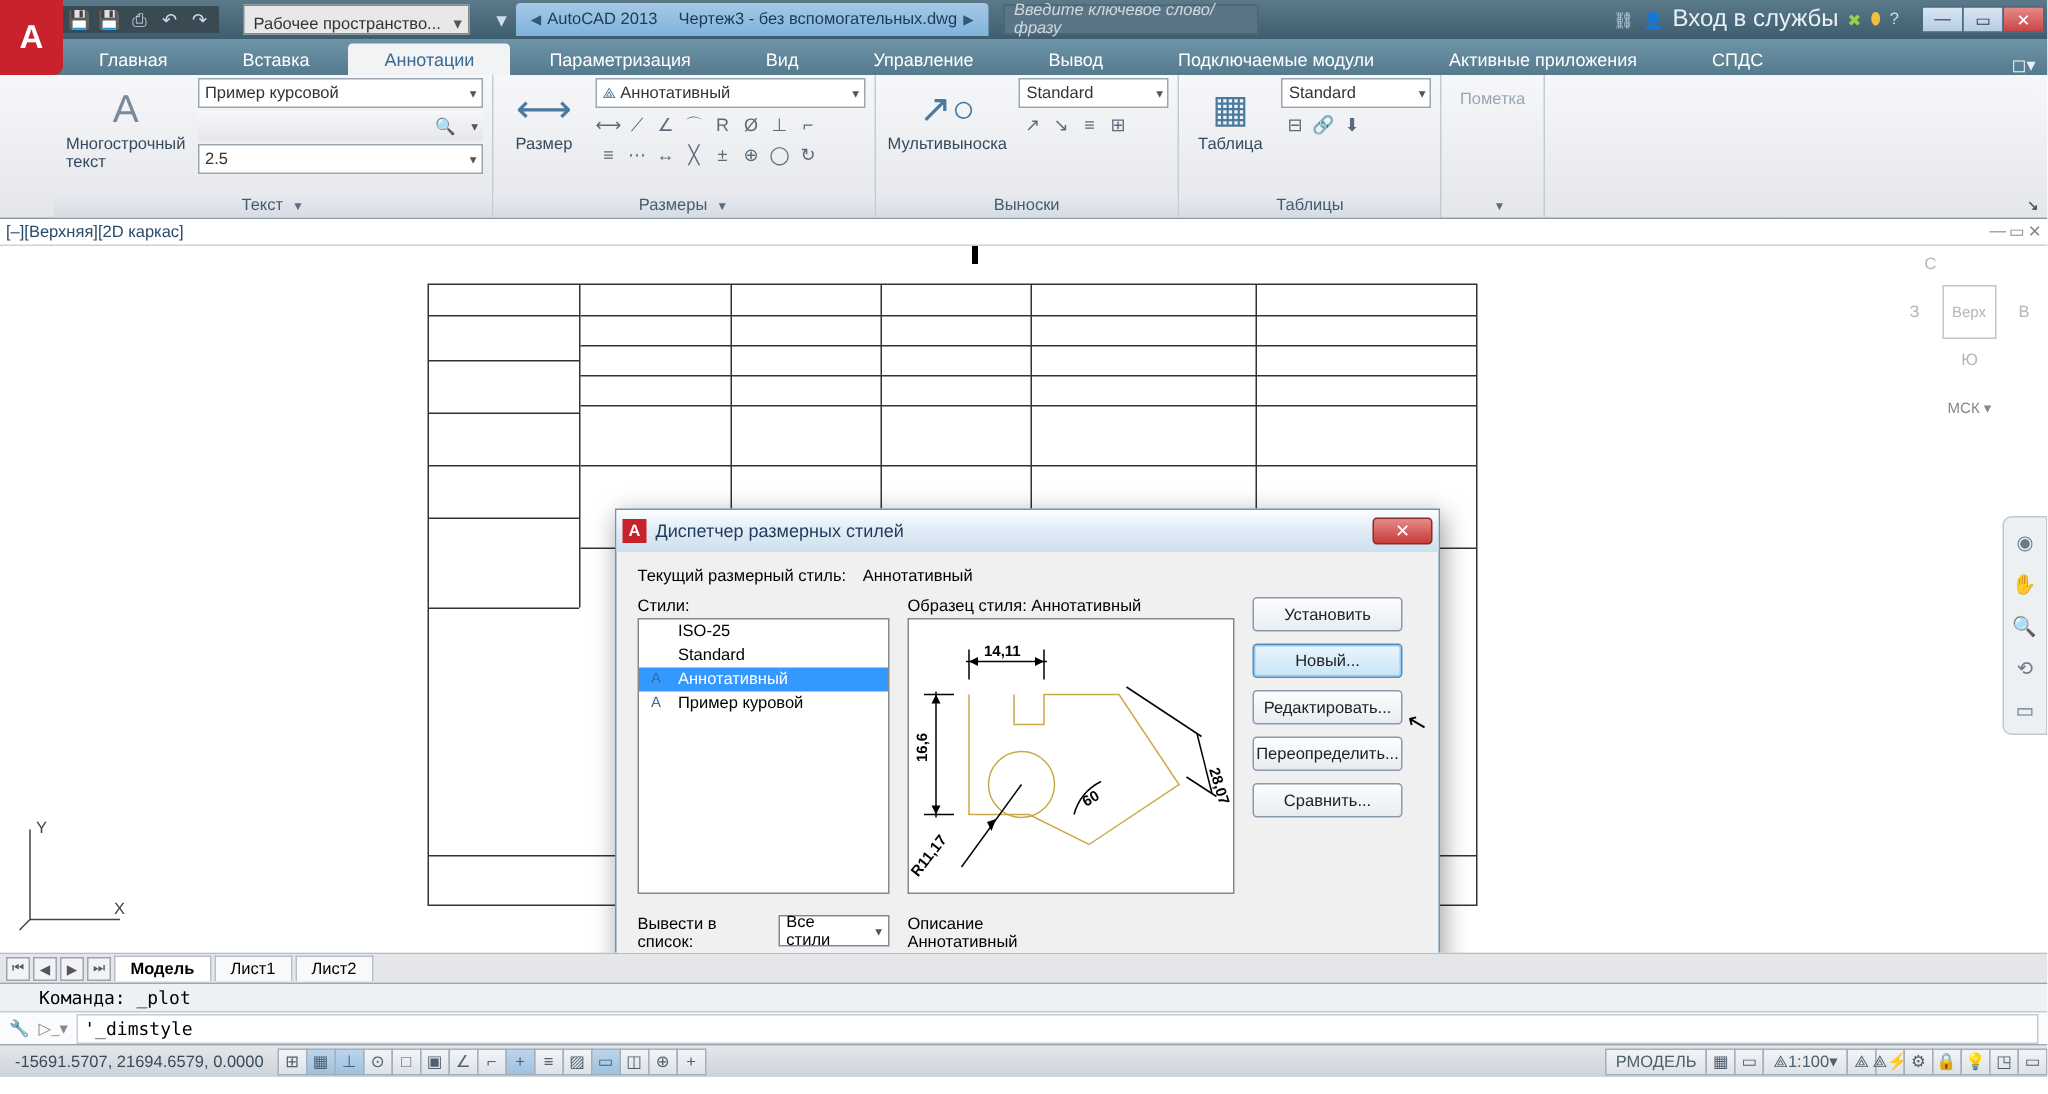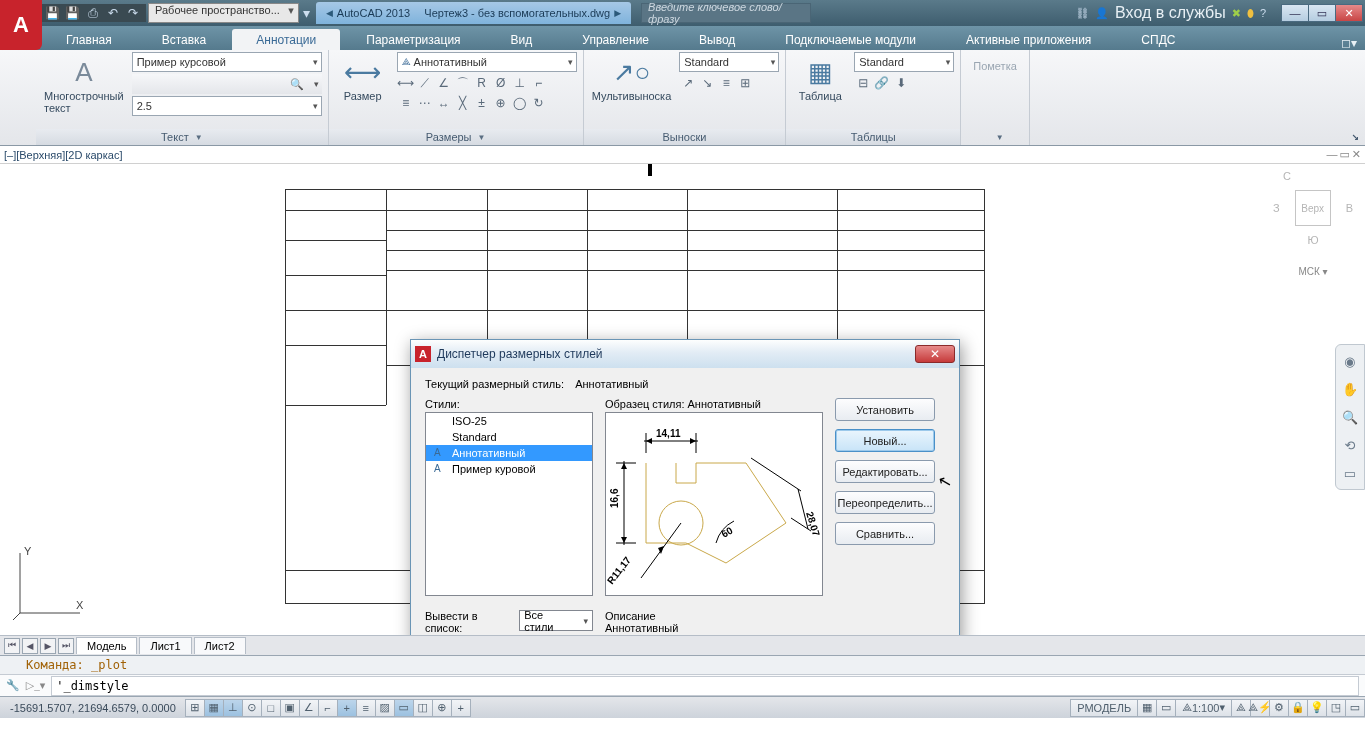--- a/index.html
+++ b/index.html
@@ -1,20 +1,20 @@
 <!DOCTYPE html>
 <html><head>
 <meta charset="utf-8">
 <style>
 html,body{margin:0;padding:0;font-family:"Segoe UI",Tahoma,sans-serif;font-size:11px;background:#fff;overflow:hidden;width:1365px;height:729px}
 *{box-sizing:border-box}
 .titlebar{display:flex;align-items:center;height:26px;background:linear-gradient(#5a7a8a,#3e5d6e);color:#fff;overflow:hidden}
 .qat{display:flex;align-items:center;gap:2px;padding:0 4px;background:#3a4a52}
 .qat-btn{width:18px;height:18px;display:flex;align-items:center;justify-content:center;color:#cde;font-size:12px;cursor:pointer}
-.ws-drop{background:#e8e8e8;color:#333;border:1px solid #888;height:20px;padding:0 18px 0 6px;display:flex;align-items:flex-start;font-size:11px;margin:0 2px;position:relative}
+.ws-drop{background:#e8e8e8;color:#333;border:1px solid #888;height:20px;padding:0 18px 0 6px;display:flex;align-items:flex-end;font-size:11px;margin:0 16px;position:relative}
 .ws-drop::after{content:"▾";position:absolute;right:4px;color:#555}
 .doc-tab{background:linear-gradient(#a6c8e6,#7fb3dc);color:#1a3a55;padding:3px 10px;display:flex;align-items:center;gap:4px;border-radius:3px 3px 0 0;margin-left:6px;height:22px}
 .doc-tab .arrow{font-size:9px;color:#2c5a7a}
 .search-box{margin-left:10px;background:#5a7585;padding:2px 6px;font-style:italic;color:#cdd8e0;border:1px solid #4a6575;width:170px;height:20px;display:flex;align-items:center}
 .tb-right{margin-left:auto;display:flex;align-items:center;gap:6px;padding-right:2px}
 .login-label{color:#e8f0f5;font-size:16px}
 .win-btns{display:flex;margin-left:10px}
 .win-btn{width:28px;height:18px;background:linear-gradient(#d9e6f2,#b5cde0);border:1px solid #4a6a80;display:flex;align-items:center;justify-content:center;color:#335;font-size:11px;margin-left:-1px}
 .win-btn.close{background:linear-gradient(#e78a8a,#c84545);color:#fff}
 .ribbon-tabs{display:flex;align-items:flex-end;height:24px;background:linear-gradient(#6e94a7,#557a8d);padding-left:42px;gap:2px}
@@ -41,23 +41,23 @@
 .drawing-frame .hline{position:absolute;left:0;right:0;border-top:1px solid #333}
 .drawing-frame .tblock{position:absolute;left:100px;right:0;top:0;height:215px;border-left:1px solid #333}
 .vcube{position:absolute;right:12px;top:6px;width:80px;height:120px;color:#b5b5b5;font-size:11px;text-align:center}
 .vcube .face{width:36px;height:36px;border:1px solid #c5c5c5;margin:8px auto;display:flex;align-items:center;justify-content:center;font-size:10px}
 .navbar{position:absolute;right:0;top:180px;width:30px;background:rgba(235,238,242,.9);border:1px solid #c0c8d0;border-radius:6px 0 0 6px;display:flex;flex-direction:column;gap:8px;align-items:center;padding:6px 0}
 .navbar .nb{width:20px;height:20px;color:#6a7a8a;display:flex;align-items:center;justify-content:center;font-size:13px;cursor:pointer}
 .ucs{position:absolute;left:10px;bottom:12px;color:#444;font-size:11px}
 .tabs-row{display:flex;align-items:center;height:20px;background:#e4e6ea;border-top:1px solid #b5bdc7;padding-left:4px;gap:2px}
 .tabs-row .navb{width:16px;height:16px;border:1px solid #9aa6b2;background:#f2f3f5;display:flex;align-items:center;justify-content:center;font-size:9px;color:#556;cursor:pointer}
 .tabs-row .stab{padding:2px 10px;background:#f8f9fb;border:1px solid #b5bdc7;border-bottom:none;font-size:11px;cursor:pointer}
-.tabs-row .stab.active{background:#fff;font-weight:normal}
+.tabs-row .stab.active{background:#fff;font-weight:bold}
 .cmd-area{background:#f2f3f5;border-top:1px solid #9aa6b2}
-.cmd-hist{padding:2px 26px;font-family:Consolas,monospace;font-size:12px;color:#a16207;background:#eef1f4;height:18px}
+.cmd-hist{padding:2px 26px;font-family:Consolas,monospace;font-size:12px;color:#000000;background:#eef1f4;height:18px}
 .cmd-line{display:flex;align-items:center;padding:2px 6px;gap:6px;height:22px;background:#fafbfc;border-top:1px solid #c5cbd3}
 .cmd-line input{flex:1;border:1px solid #c5cbd3;background:#fff;font-family:Consolas,monospace;font-size:12px;padding:2px 4px}
 .statusbar{display:flex;align-items:center;height:22px;background:linear-gradient(#e4e6ea,#cdd3db);border-top:1px solid #9aa6b2;font-size:11px;color:#3a4a5a}
 .statusbar .coords{padding:0 10px;min-width:180px}
 .statusbar .sb-btn{width:20px;height:18px;border:1px solid #a5b0bc;background:linear-gradient(#f2f4f7,#dde2e8);margin-left:-1px;display:flex;align-items:center;justify-content:center;color:#50606e;font-size:11px;cursor:pointer}
 .statusbar .sb-btn.on{background:linear-gradient(#bcd5eb,#9cc1e0)}
 .statusbar .right{margin-left:auto;display:flex;align-items:center}
 .dialog{position:absolute;left:410px;top:175px;width:550px;background:#f0f0f0;border:1px solid #6a95b5;box-shadow:2px 4px 16px rgba(0,0,0,.4);font-size:11px}
 .dlg-title{display:flex;align-items:center;height:28px;background:linear-gradient(#fdfefe,#e2ecf5 45%,#cde0ef);padding:0 4px;gap:6px}
 .dlg-title .ttl{flex:1;color:#1e395b;font-size:12px}

